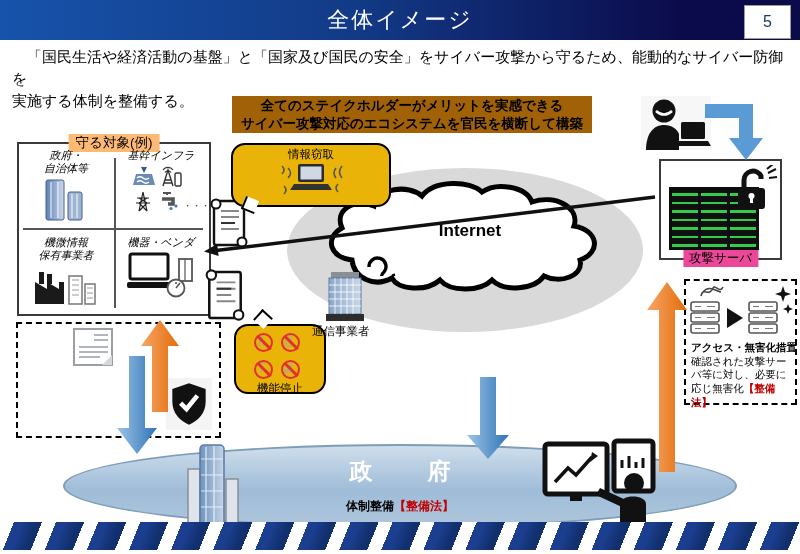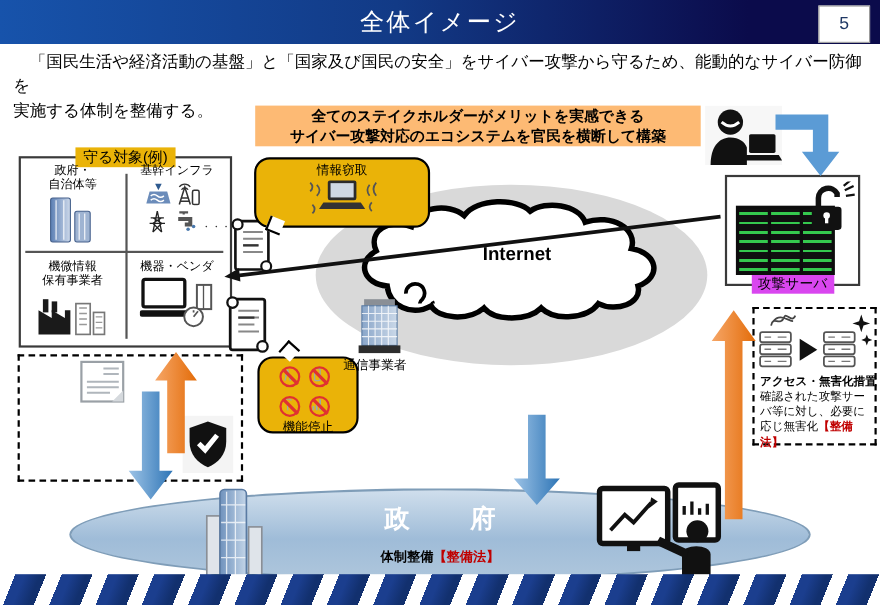--- a/index.html
+++ b/index.html
@@ -7,31 +7,31 @@
          font-family:"Liberation Sans","DejaVu Sans",sans-serif;color:#000;}
   .abs{position:absolute;}
   
   .header{left:0;top:0;width:800px;height:40px;background:linear-gradient(90deg,#1753ab 0%,#123a86 45%,#0b0b4b 85%);}
   .header-title{width:100%;text-align:center;line-height:40px;color:#fff;font-size:22px;letter-spacing:2px;}
   .page-box{left:744px;top:5px;width:45px;height:32px;background:#fff;border:1px solid #9b9b9b;
             color:#1f3864;font-size:16px;display:flex;align-items:center;justify-content:center;}
   
   .intro{left:12px;top:46px;width:780px;font-size:15px;line-height:1.45;}
   
-  .banner{left:232px;top:96px;width:405px;height:37px;background:#fdba74;text-align:center;
+  .banner{left:232px;top:96px;width:360px;height:37px;background:#a16207;text-align:center;
           font-weight:bold;font-size:13.5px;line-height:18px;padding-top:1px;box-sizing:border-box;}
   .banner span{display:block;}
   
   .protect{left:17px;top:142px;width:190px;height:170px;border:2px solid #3a3a3a;background:#fff;}
-  .protect-title{left:50%;top:-10px;transform:translateX(-50%);background:#eab308;padding:0 7px;
+  .protect-title{left:50%;top:-10px;transform:translateX(-50%);background:#fdba74;padding:0 7px;
                  font-size:13.5px;white-space:nowrap;}
   .pv{left:95px;top:14px;width:2px;height:150px;background:#555;}
   .ph{left:4px;top:84px;width:180px;height:2px;background:#555;}
   .quad{width:92px;height:80px;text-align:center;font-size:11px;line-height:1.2;}
-  .quad .ql{display:block;}
+  .quad .ql{display:block;font-style:italic;}
   
   .bubble{border:2.5px solid #000;border-radius:14px;background:#eab308;}
   .b-label{width:100%;text-align:center;font-size:11.5px;}
   .tail{width:12px;height:12px;background:#fff;border-left:2.5px solid #000;border-bottom:2.5px solid #000;}
   .nosign{position:relative;width:21px;height:21px;}
   .nosign .ring{position:absolute;left:0;top:0;width:15px;height:15px;border:2.6px solid #e03131;border-radius:50%;}
   .nosign .bar{position:absolute;left:9px;top:1px;width:2.6px;height:18px;background:#e03131;transform:rotate(-45deg);}
   
   .dbox{border:2px dashed #000;background:#fff;box-sizing:border-box;}
   .btitle{font-weight:bold;}
@@ -40,21 +40,21 @@
   .coop-text .btitle{font-size:12px;}
   .comm-text{left:104px;top:6px;width:138px;font-size:11px;line-height:1.3;}
   .comm-text .btitle{font-size:12px;}
   .acc-text{left:5px;top:60px;width:102px;font-size:10.5px;line-height:1.3;}
   .acc-text .btitle{font-size:10.5px;white-space:nowrap;}
   
   .net-ellipse{left:287px;top:168px;width:356px;height:164px;border-radius:50%;background:#d9d9d9;}
   .internet-label{left:312px;top:221px;width:316px;text-align:center;font-weight:bold;font-size:17px;}
   
   .atk{left:659px;top:159px;width:119px;height:97px;border:2px solid #3a3a3a;background:#fff;}
-  .atk-label{left:50%;bottom:-9px;transform:translateX(-50%);background:#d946ef;padding:0 6px;
+  .atk-label{left:50%;bottom:-9px;transform:translateX(-50%);background:#ec4899;padding:0 6px;
              font-size:12.5px;white-space:nowrap;}
   .rack{left:8px;top:26px;width:90px;height:63px;background:#0d0d0d;display:flex;gap:3px;padding:3px;box-sizing:border-box;}
   .rack i{flex:1;background:repeating-linear-gradient(180deg,#101010 0 3px,#35c94e 3px 5.5px,#101010 5.5px 8.5px);}
   
   .spot{left:6px;top:6px;width:94px;height:69px;background:#121212;overflow:hidden;border-radius:2px;}
   .spot .beam{position:absolute;left:26px;top:4px;width:62px;height:48px;border-radius:50%;
               background:radial-gradient(#fdf6d8,#f1e3a6);transform:rotate(-18deg);}
   .spot .torch{position:absolute;left:-4px;top:40px;width:34px;height:13px;background:#8a8a8a;
                transform:rotate(-32deg);border-radius:2px;}
   .spot .torch:after{content:"";position:absolute;right:-6px;top:-3px;width:9px;height:19px;background:#6e6e6e;border-radius:2px;}

